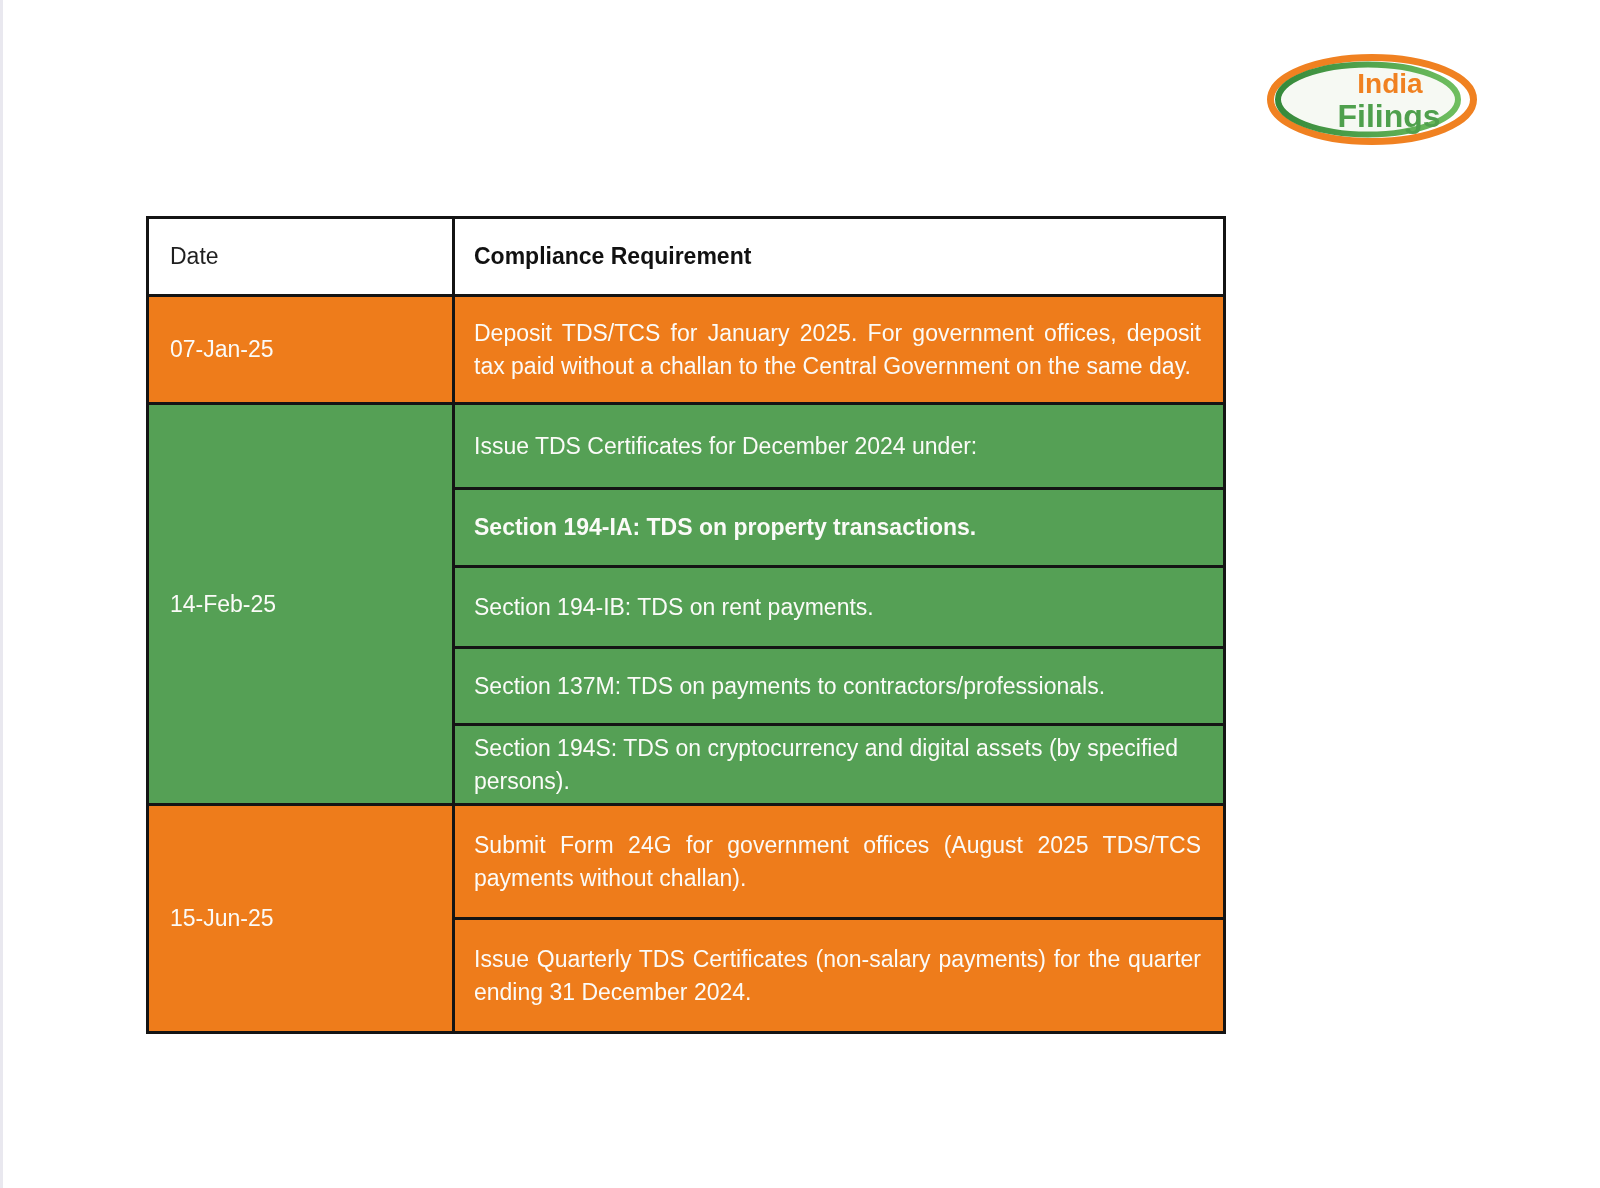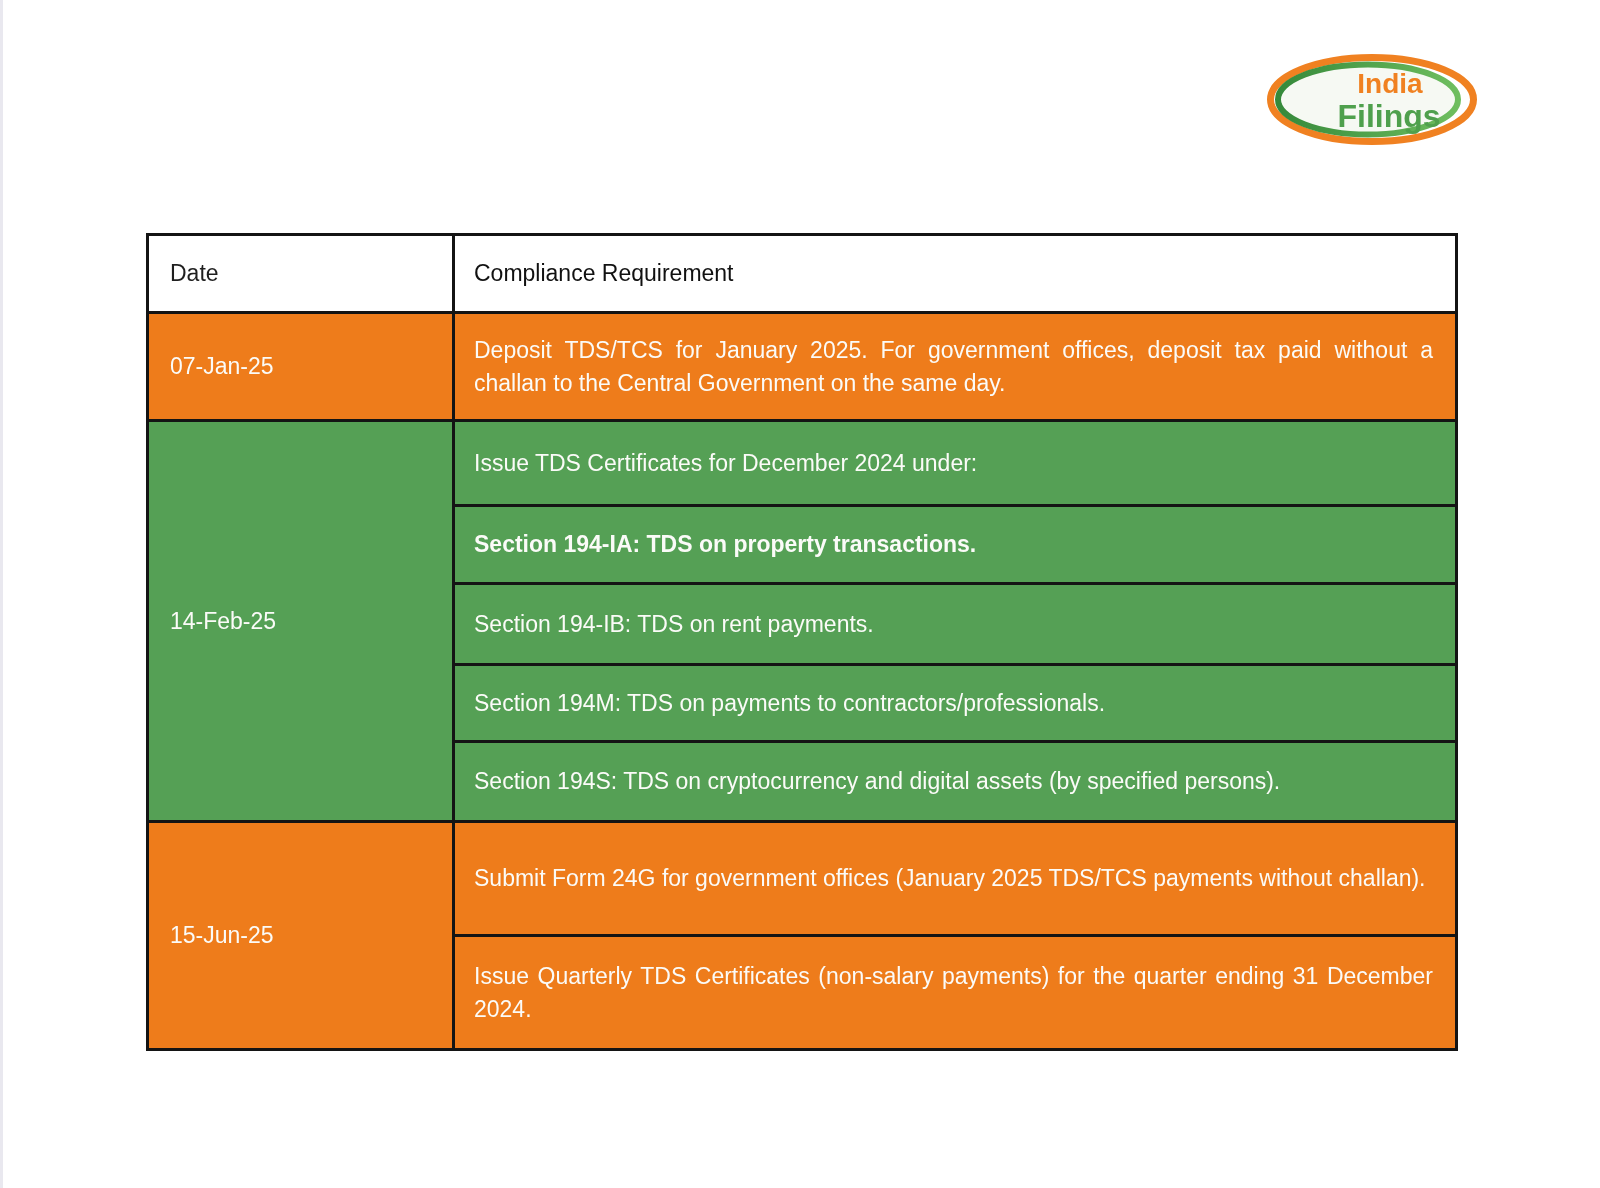--- a/index.html
+++ b/index.html
@@ -17,40 +17,40 @@
   }
   
   .logo {
     position: absolute;
     left: 1262px; top: 52px;
     width: 220px; height: 95px;
   }
   
   .compliance-table {
     position: absolute;
-    left: 146px; top: 233px;
-    width: 1312px;
+    left: 146px; top: 216px;
+    width: 1080px;
     border-collapse: collapse;
     table-layout: fixed;
   }
   .compliance-table col.c-date { width: 306px; }
   .compliance-table th, .compliance-table td {
     border: 3px solid #141414;
     vertical-align: middle;
     font-size: 23px;
     line-height: 33px;
   }
   .compliance-table th {
     background: #ffffff;
     height: 78px;
     text-align: left;
     padding-left: 21px;
   }
   th.h-date   { font-weight: 400; color: #1f1f1f; }
-  th.h-req    { font-weight: 400; color: #111111; padding-left: 19px; }
+  th.h-req    { font-weight: 700; color: #111111; padding-left: 19px; }
   td.date-cell {
     color: #fbfbf8;
     padding-left: 21px;
     font-weight: 400;
   }
   td.req-cell {
     color: #fbfbf8;
     padding-left: 19px;
     padding-right: 22px;
   }
@@ -106,27 +106,27 @@
       <td class="date-cell bg-green" rowspan="5">14-Feb-25</td>
       <td class="req-cell bg-green">Issue TDS Certificates for December 2024 under:</td>
     </tr>
     <tr class="r-g2">
       <td class="req-cell bg-green">Section 194-IA: TDS on property transactions.</td>
     </tr>
     <tr class="r-g3">
       <td class="req-cell bg-green">Section 194-IB: TDS on rent payments.</td>
     </tr>
     <tr class="r-g4">
-      <td class="req-cell bg-green">Section 194M: TDS on payments to contractors/professionals.</td>
+      <td class="req-cell bg-green">Section 137M: TDS on payments to contractors/professionals.</td>
     </tr>
     <tr class="r-g5">
       <td class="req-cell bg-green">Section 194S: TDS on cryptocurrency and digital assets (by specified persons).</td>
     </tr>
 
     <tr class="r-o2a">
       <td class="date-cell bg-orange" rowspan="2">15-Jun-25</td>
-      <td class="req-cell bg-orange justify">Submit Form 24G for government offices (January 2025 TDS/TCS payments without challan).</td>
+      <td class="req-cell bg-orange justify">Submit Form 24G for government offices (August 2025 TDS/TCS payments without challan).</td>
     </tr>
     <tr class="r-o2b">
       <td class="req-cell bg-orange justify">Issue Quarterly TDS Certificates (non-salary payments) for the quarter ending 31 December 2024.</td>
     </tr>
   </tbody>
 </table>
 
 </body></html>

